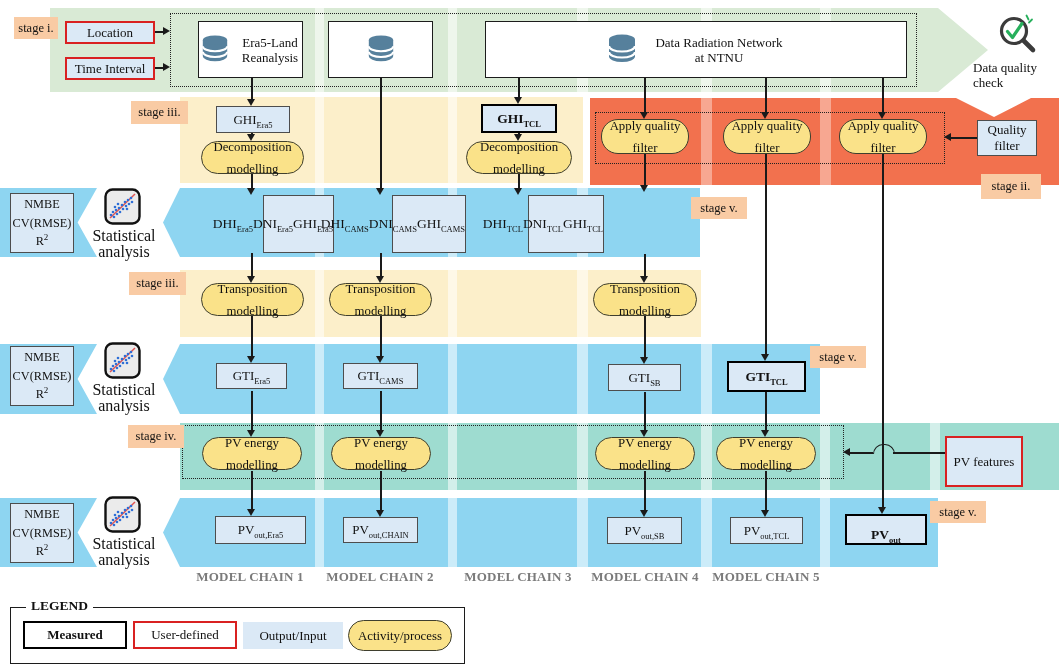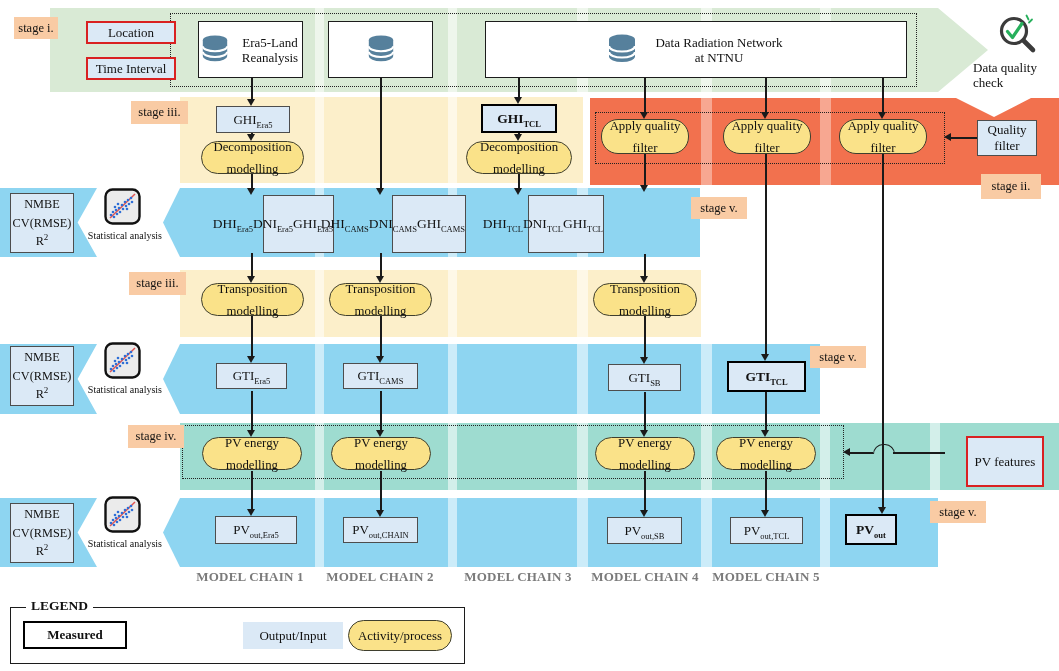--- a/index.html
+++ b/index.html
@@ -10,31 +10,31 @@
   .dash{position:absolute;z-index:3;border:1.3px dotted #222;}
   .vl{position:absolute;z-index:4;width:1.4px;background:#1a1a1a;}
   .hl{position:absolute;z-index:4;height:1.4px;background:#1a1a1a;}
   .ahd{position:absolute;z-index:4;width:0;height:0;border-left:4.6px solid transparent;border-right:4.6px solid transparent;border-top:7px solid #1a1a1a;}
   .ahr{position:absolute;z-index:4;width:0;height:0;border-top:4.6px solid transparent;border-bottom:4.6px solid transparent;border-left:7px solid #1a1a1a;}
   .ahl{position:absolute;z-index:4;width:0;height:0;border-top:4.6px solid transparent;border-bottom:4.6px solid transparent;border-right:7px solid #1a1a1a;}
   .hop{position:absolute;z-index:5;width:20px;height:9px;border:1.4px solid #1a1a1a;border-bottom:none;border-radius:10px 10px 0 0;}
   .node{position:absolute;z-index:5;display:flex;align-items:center;justify-content:center;text-align:center;box-sizing:border-box;}
   .iobox{background:var(--io-fill,#dbe9f6);border:1px solid #4d4d4d;font-size:13px;}
   .meas{border:2.5px solid var(--measured-border,#000);font-weight:bold;background:var(--io-fill,#dbe9f6);}
-  .user{background:var(--io-fill,#dbe9f6);border:2.4px solid var(--user-border,#d92121);font-size:13px;margin-left:21px;}
+  .user{background:var(--io-fill,#dbe9f6);border:2.4px solid var(--user-border,#d92121);font-size:13px;}
   .src{background:#fff;border:1.6px solid #1c1c1c;font-size:13px;gap:9px;line-height:15px;}
   .proc{background:var(--proc-fill,#fae289);border:1.3px solid #3f3f2e;border-radius:17px;font-size:12.8px;line-height:22px;padding:0 4px;}
   .stage-lbl{position:absolute;z-index:6;background:var(--stage-bg,#f9cba4);display:flex;align-items:center;justify-content:center;font-size:12.5px;}
   .chain{position:absolute;z-index:6;width:114px;text-align:center;font-weight:bold;font-size:13px;letter-spacing:.2px;color:var(--chain-color,#7b7b7b);}
   .txt{position:absolute;z-index:6;}
   sub{font-size:8.5px;line-height:0;}
   sup{font-size:9px;line-height:0;}
   .ln{display:block;line-height:18px;}
   .tri{justify-content:flex-end;font-size:13.5px;margin-left:48px;}
-  .statlbl{text-align:right;font-size:10px;line-height:15.5px;}
+  .statlbl{text-align:center;font-size:16px;line-height:15.5px;}
   .legend-box{position:absolute;z-index:6;border:1.6px solid #1c1c1c;}
   .legend-title{position:absolute;z-index:7;background:#fff;font-weight:bold;font-size:13.5px;padding:0 5px;}
 </style>
 </head>
 <body>
 
 <div id="stage">
 
   <div class="band" style="left:50px;top:8px;width:940px;height:84px;background:var(--band-green,#d9ead5);clip-path:polygon(0 0,888px 0,938px 42px,888px 84px,0 84px);">
     <div class="stripe" style="left:265px"></div>
@@ -171,21 +171,21 @@
   <div class="node iobox tri" style="left:215px;top:195px;width:71px;height:58px;">
     <span class="ln"><span>DHI</span><sub>Era5</sub></span>
     <span class="ln"><span>DNI</span><sub>Era5</sub></span>
     <span class="ln"><span>GHI</span><sub>Era5</sub></span>
   </div>
   <div class="node proc" style="left:201px;top:283px;width:103px;height:33px;">Transposition modelling</div>
   <div class="node iobox" style="left:216px;top:363px;width:71px;height:26px;">
     <span><span>GTI</span><sub>Era5</sub></span>
   </div>
   <div class="node proc" style="left:202px;top:437px;width:100px;height:33px;">PV energy modelling</div>
-  <div class="node iobox" style="left:215px;top:516px;width:82px;height:28px;">
+  <div class="node iobox" style="left:215px;top:516px;width:91px;height:28px;">
     <span><span>PV</span><sub>out,Era5</sub></span>
   </div>
 
   <div class="node iobox tri" style="left:344px;top:195px;width:74px;height:58px;">
     <span class="ln"><span>DHI</span><sub>CAMS</sub></span>
     <span class="ln"><span>DNI</span><sub>CAMS</sub></span>
     <span class="ln"><span>GHI</span><sub>CAMS</sub></span>
   </div>
   <div class="node proc" style="left:329px;top:283px;width:103px;height:33px;">Transposition modelling</div>
   <div class="node iobox" style="left:343px;top:363px;width:75px;height:26px;">
@@ -216,21 +216,21 @@
   </div>
 
   <div class="node iobox meas" style="left:727px;top:361px;width:79px;height:31px;font-size:13.5px;">
     <span><span>GTI</span><sub>TCL</sub></span>
   </div>
   <div class="node proc" style="left:716px;top:437px;width:100px;height:33px;">PV energy modelling</div>
   <div class="node iobox" style="left:730px;top:517px;width:73px;height:27px;">
     <span><span>PV</span><sub>out,TCL</sub></span>
   </div>
 
-  <div class="node iobox meas" style="left:845px;top:514px;width:52px;height:31px;font-size:13.5px;">
+  <div class="node iobox meas" style="left:845px;top:514px;width:82px;height:31px;font-size:13.5px;align-items:flex-end;">
     <span><span>PV</span><sub>out</sub></span>
   </div>
 
   <div class="node user" style="left:945px;top:436px;width:78px;height:51px;line-height:16px;">PV features</div>
 
   <div class="node iobox" style="left:10px;top:193px;width:64px;height:60px;font-size:12.3px;line-height:18.5px;flex-direction:column;">
     <span class="ln" style="line-height:18.5px">NMBE</span>
     <span class="ln" style="line-height:18.5px">CV(RMSE)</span>
     <span class="ln" style="line-height:18.5px"><span>R</span><sup>2</sup></span>
   </div>
@@ -403,16 +403,17 @@
   <div class="hl" style="left:951px;top:137.3px;width:26px;"></div>
 
   <div class="ahl" style="left:843px;top:448.4px;"></div>
   <div class="hl" style="left:850px;top:452.3px;width:23px;"></div>
   <div class="hop" style="left:873px;top:444px;"></div>
   <div class="hl" style="left:893px;top:452.3px;width:52px;"></div>
 
   <div class="legend-box" style="left:10px;top:607px;width:453px;height:55px;"></div>
   <div class="legend-title" style="left:26px;top:598px;">LEGEND</div>
   <div class="node" style="left:23px;top:621px;width:104px;height:28px;background:#fff;border:2.5px solid var(--measured-border,#000);font-weight:bold;font-size:13px;">Measured</div>
+  <div class="node" style="left:133px;top:621px;width:104px;height:28px;background:#fff;border:2.4px solid var(--user-border,#d92121);font-size:13px;">User-defined</div>
   <div class="node" style="left:243px;top:622px;width:100px;height:27px;background:var(--io-fill,#dbe9f6);font-size:13px;">Output/Input</div>
   <div class="node proc" style="left:348px;top:620px;width:104px;height:31px;border-radius:16px;">Activity/process</div>
 
 </div>
 
 </body></html>

